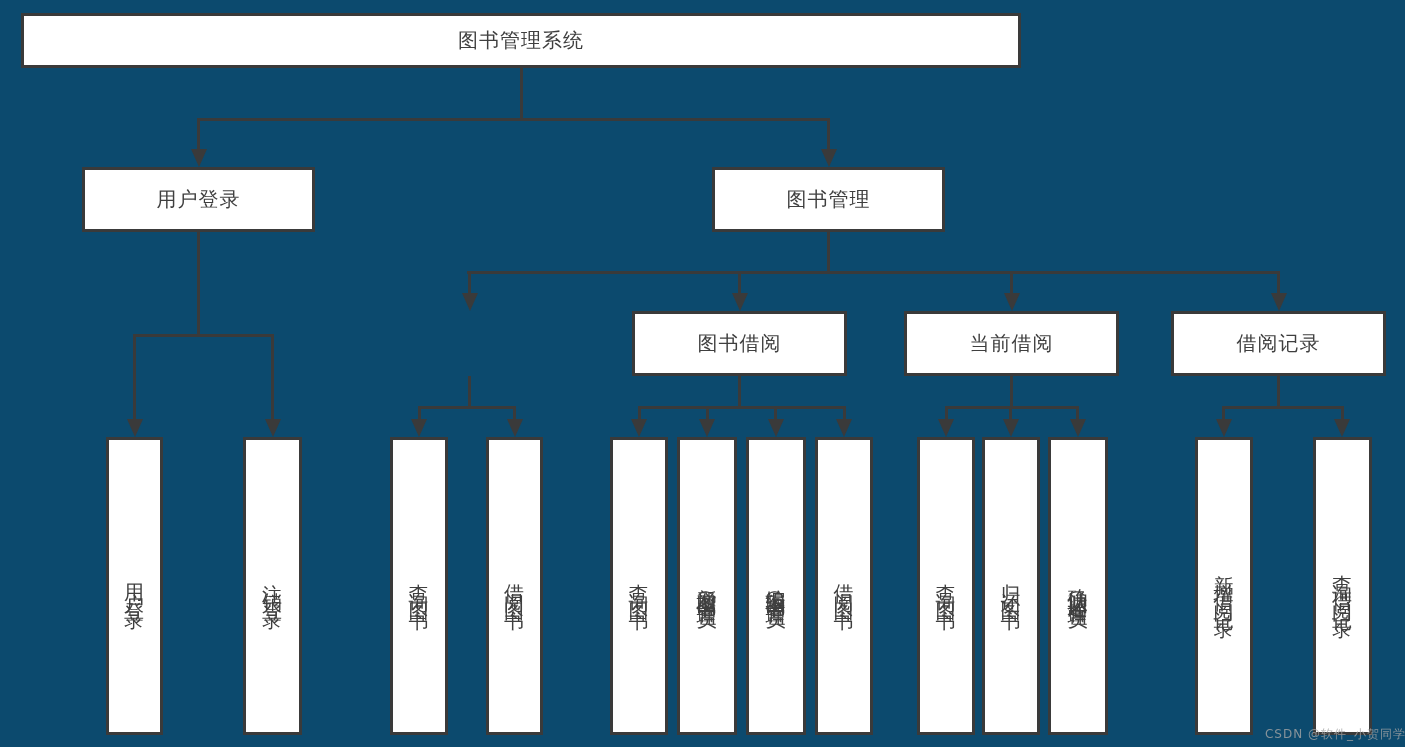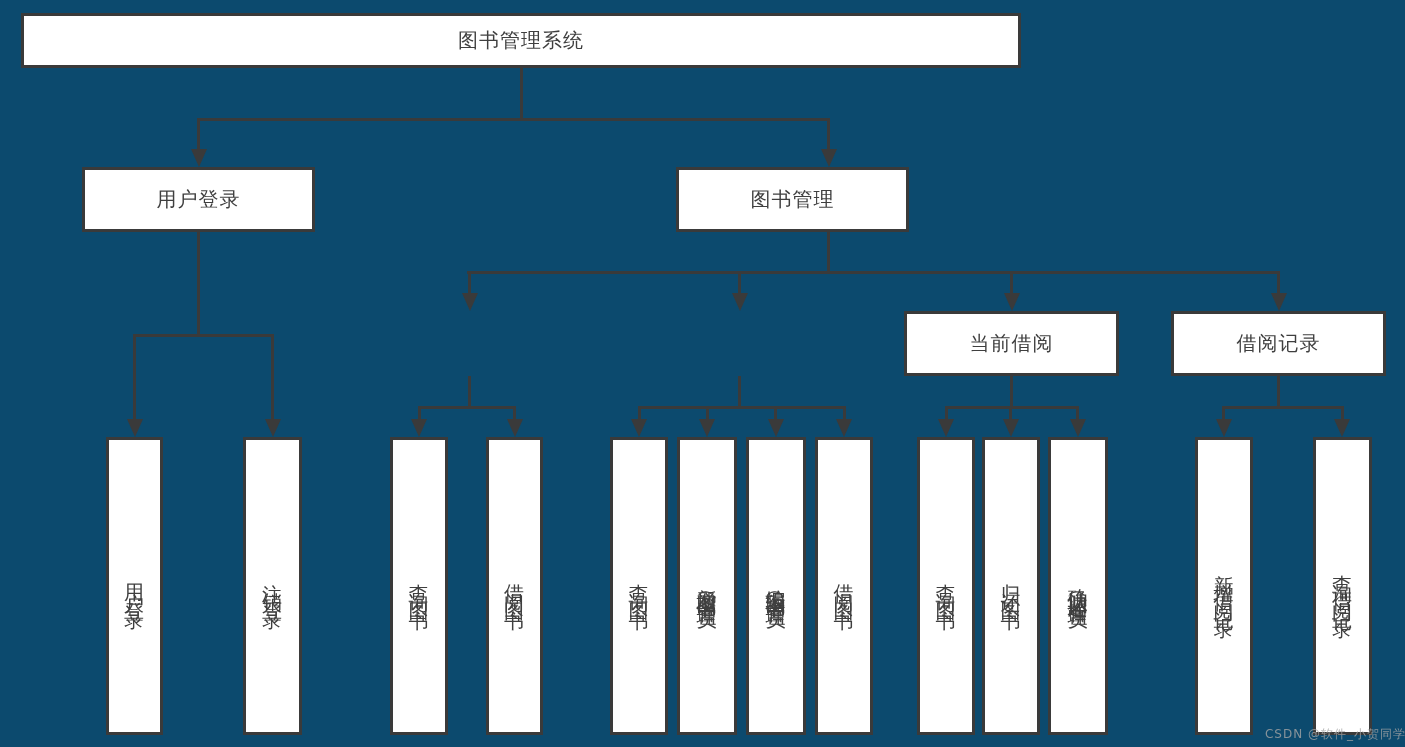--- a/index.html
+++ b/index.html
@@ -97,24 +97,27 @@
   <div class="vline" style="left:1341px;top:406px;height:16px"></div>
   <div class="arrow" style="left:1334px;top:419px"></div>
 
   <div class="hbox" style="left:21px;top:13px;width:1000px;height:55px">
     <span>图书管理系统</span>
   </div>
 
   <div class="hbox" style="left:82px;top:167px;width:233px;height:65px">
     <span>用户登录</span>
   </div>
-  <div class="hbox" style="left:676px;top:167px;width:233px;height:65px">
+  <div class="hbox" style="left:712px;top:167px;width:233px;height:65px">
     <span>图书管理</span>
   </div>
 
+  <div class="hbox" style="left:632px;top:311px;width:215px;height:65px">
+    <span>图书借阅</span>
+  </div>
   <div class="hbox" style="left:1171px;top:311px;width:215px;height:65px">
     <span>借阅记录</span>
   </div>
   <div class="hbox" style="left:904px;top:311px;width:215px;height:65px">
     <span>当前借阅</span>
   </div>
 
   <div class="vbox" style="left:106px;top:437px;width:57px;height:298px">
     <span class="vtext">用户登录</span>
   </div>

